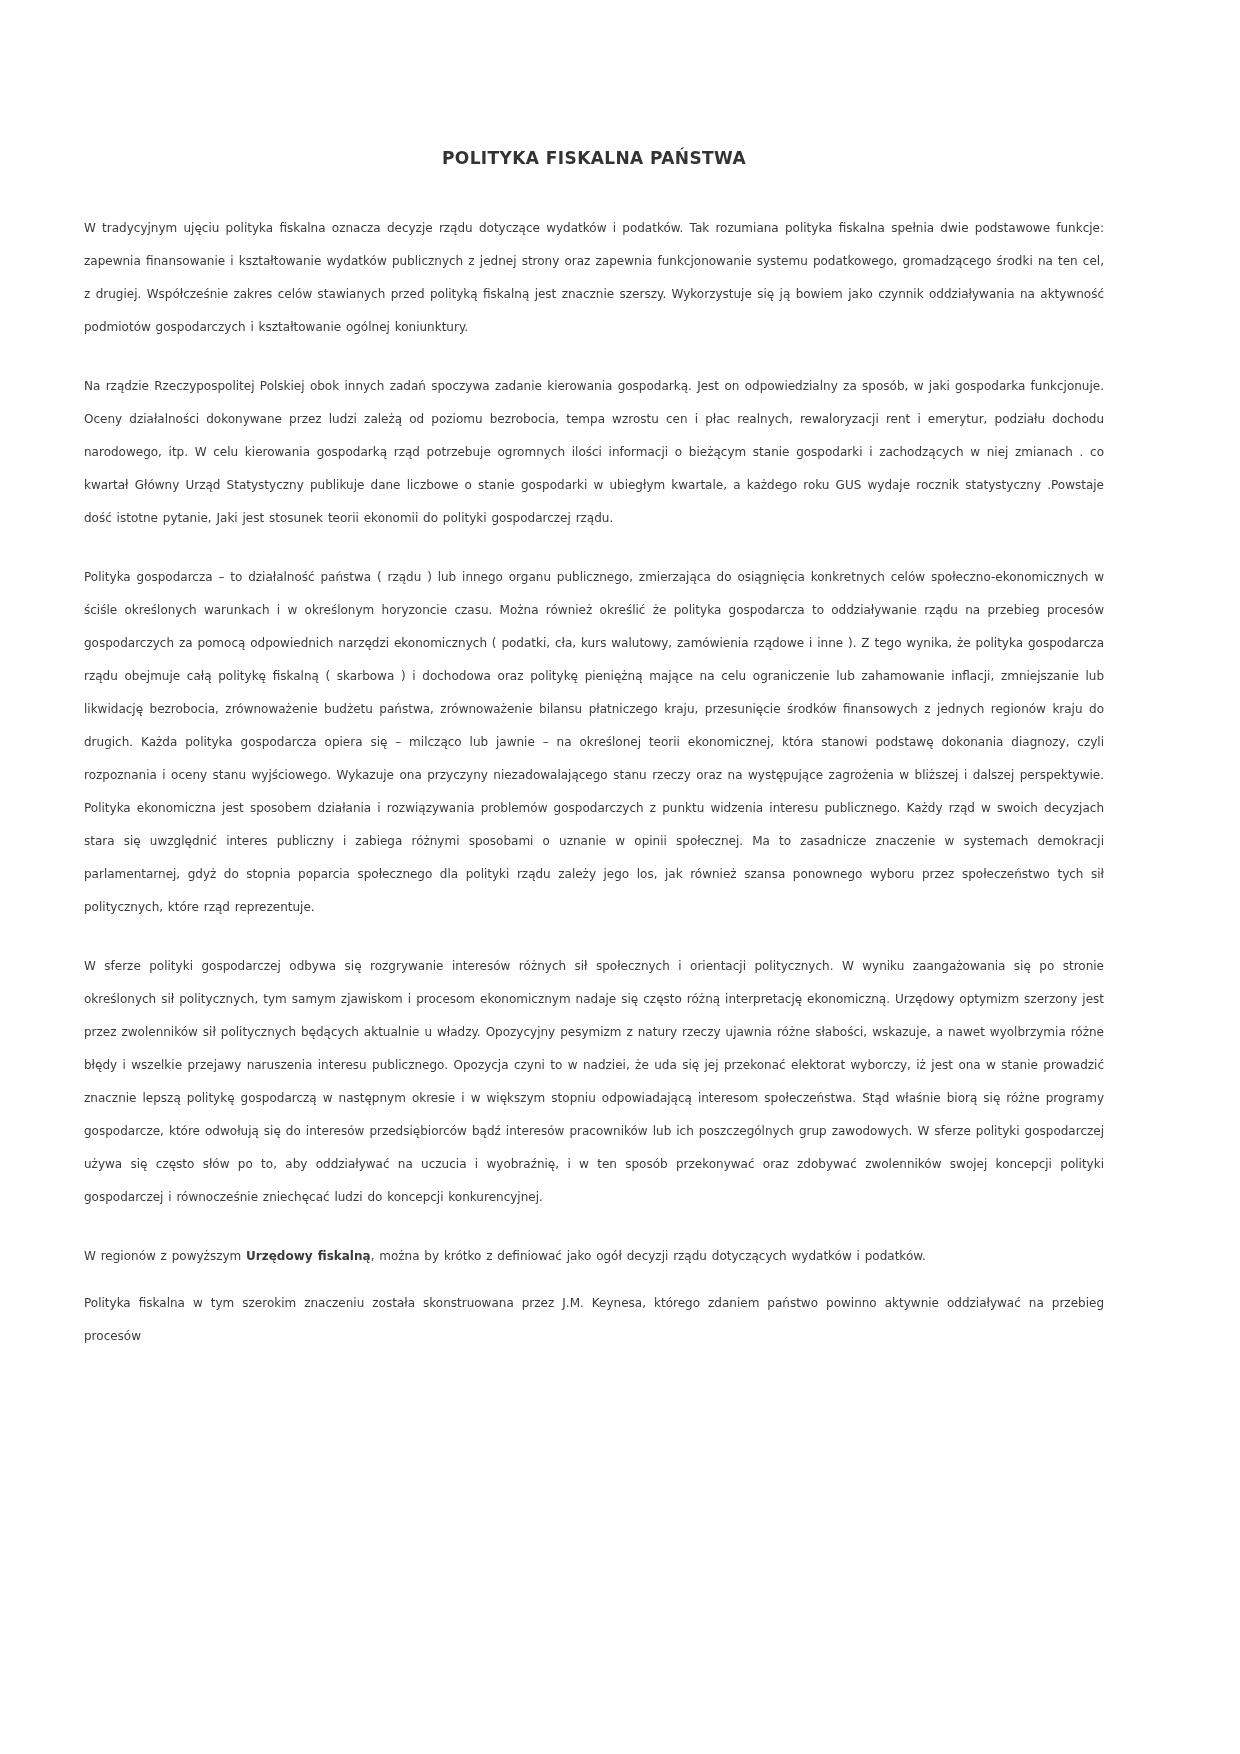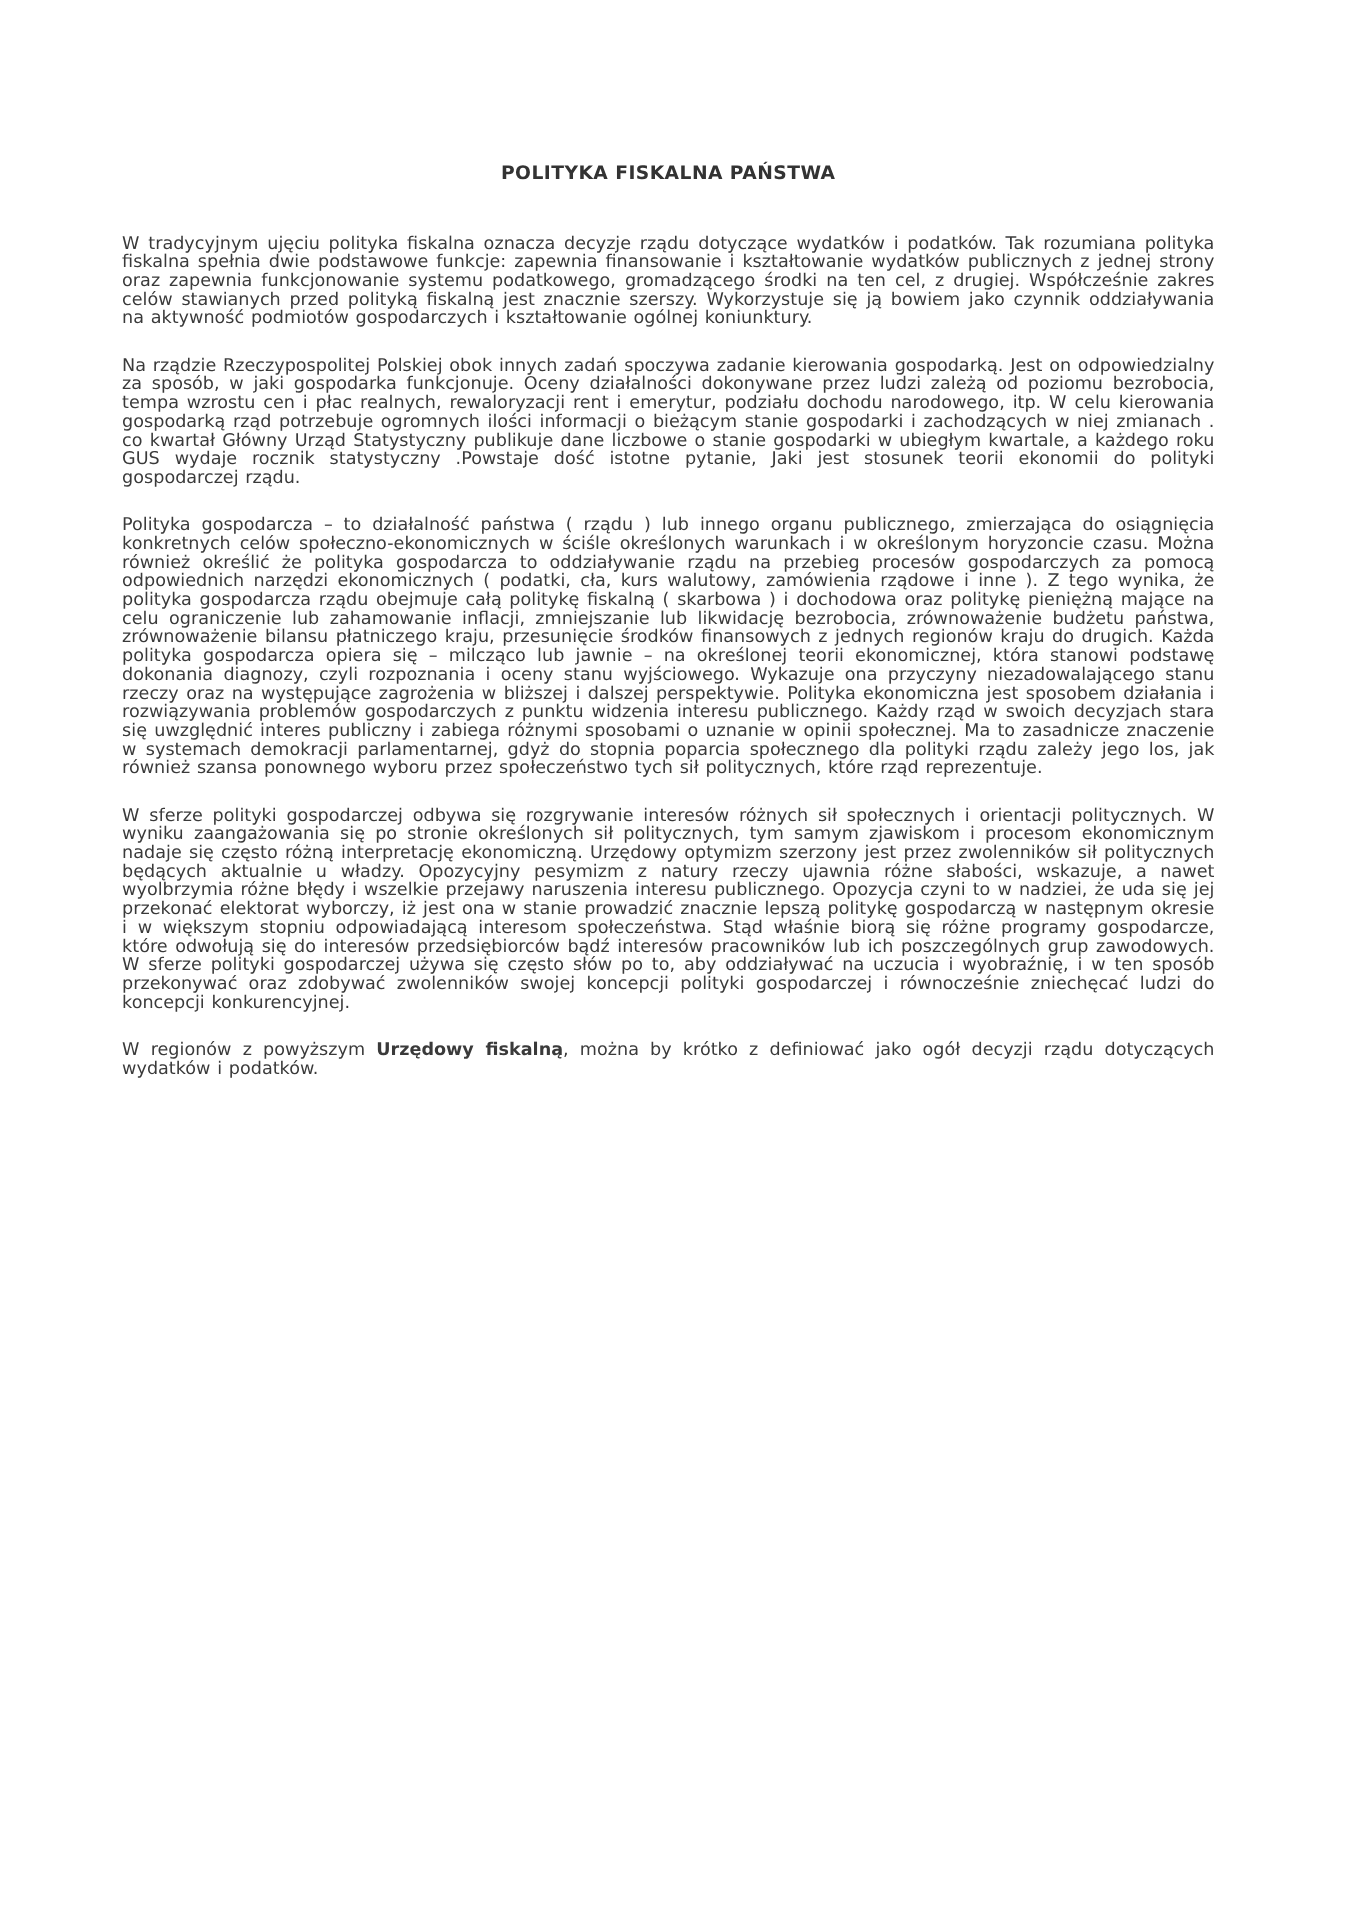--- a/index.html
+++ b/index.html
@@ -11,34 +11,34 @@
     width: 1240px;
     min-height: 1754px;
     font-family: "DejaVu Sans", "Liberation Sans", sans-serif;
     color: #3a3a3a;
     box-sizing: border-box;
   }
   .page {
     width: 1240px;
     min-height: 1754px;
     box-sizing: border-box;
-    padding: 148px 136px 60px 111px;
+    padding: 148px 136px 60px 84px;
     background: #ffffff;
   }
   .doc-title {
     text-align: center;
     font-weight: bold;
     font-size: 17px;
     letter-spacing: 0.4px;
     margin: 0 0 44px 0;
     color: #333333;
   }
   .para {
-    font-size: 16px;
-    line-height: 17px;
+    font-size: 12px;
+    line-height: 33px;
     text-align: justify;
     text-justify: inter-word;
     word-spacing: 1px;
     margin: 0 0 26px 0;
   }
   .para.tight {
     margin-bottom: 14px;
   }
   .bold-inline {
     font-weight: bold;
@@ -54,14 +54,15 @@
   <p class="para">W tradycyjnym ujęciu polityka fiskalna oznacza decyzje rządu dotyczące wydatków i podatków. Tak rozumiana polityka fiskalna spełnia dwie podstawowe funkcje: zapewnia finansowanie i kształtowanie wydatków publicznych z jednej strony oraz zapewnia funkcjonowanie systemu podatkowego, gromadzącego środki na ten cel, z drugiej. Współcześnie zakres celów stawianych przed polityką fiskalną jest znacznie szerszy. Wykorzystuje się ją bowiem jako czynnik oddziaływania na aktywność podmiotów gospodarczych i kształtowanie ogólnej koniunktury.</p>
 
   <p class="para">Na rządzie Rzeczypospolitej Polskiej obok innych zadań spoczywa zadanie kierowania gospodarką. Jest on odpowiedzialny za sposób, w jaki gospodarka funkcjonuje. Oceny działalności dokonywane przez ludzi zależą od poziomu bezrobocia, tempa wzrostu cen i płac realnych, rewaloryzacji rent i emerytur, podziału dochodu narodowego, itp. W celu kierowania gospodarką rząd potrzebuje ogromnych ilości informacji o bieżącym stanie gospodarki i zachodzących w niej zmianach . co kwartał Główny Urząd Statystyczny publikuje dane liczbowe o stanie gospodarki w ubiegłym kwartale, a każdego roku GUS wydaje rocznik statystyczny .Powstaje dość istotne pytanie, Jaki jest stosunek teorii ekonomii do polityki gospodarczej rządu.</p>
 
   <p class="para">Polityka gospodarcza – to działalność państwa ( rządu ) lub innego organu publicznego, zmierzająca do osiągnięcia konkretnych celów społeczno-ekonomicznych w ściśle określonych warunkach i w określonym horyzoncie czasu. Można również określić że polityka gospodarcza to oddziaływanie rządu na przebieg procesów gospodarczych za pomocą odpowiednich narzędzi ekonomicznych ( podatki, cła, kurs walutowy, zamówienia rządowe i inne ). Z tego wynika, że polityka gospodarcza rządu obejmuje całą politykę fiskalną ( skarbowa ) i dochodowa oraz politykę pieniężną mające na celu ograniczenie lub zahamowanie inflacji, zmniejszanie lub likwidację bezrobocia, zrównoważenie budżetu państwa, zrównoważenie bilansu płatniczego kraju, przesunięcie środków finansowych z jednych regionów kraju do drugich. Każda polityka gospodarcza opiera się – milcząco lub jawnie – na określonej teorii ekonomicznej, która stanowi podstawę dokonania diagnozy, czyli rozpoznania i oceny stanu wyjściowego. Wykazuje ona przyczyny niezadowalającego stanu rzeczy oraz na występujące zagrożenia w bliższej i dalszej perspektywie. Polityka ekonomiczna jest sposobem działania i rozwiązywania problemów gospodarczych z punktu widzenia interesu publicznego. Każdy rząd w swoich decyzjach stara się uwzględnić interes publiczny i zabiega różnymi sposobami o uznanie w opinii społecznej. Ma to zasadnicze znaczenie w systemach demokracji parlamentarnej, gdyż do stopnia poparcia społecznego dla polityki rządu zależy jego los, jak również szansa ponownego wyboru przez społeczeństwo tych sił politycznych, które rząd reprezentuje.</p>
 
   <p class="para">W sferze polityki gospodarczej odbywa się rozgrywanie interesów różnych sił społecznych i orientacji politycznych. W wyniku zaangażowania się po stronie określonych sił politycznych, tym samym zjawiskom i procesom ekonomicznym nadaje się często różną interpretację ekonomiczną. Urzędowy optymizm szerzony jest przez zwolenników sił politycznych będących aktualnie u władzy. Opozycyjny pesymizm z natury rzeczy ujawnia różne słabości, wskazuje, a nawet wyolbrzymia różne błędy i wszelkie przejawy naruszenia interesu publicznego. Opozycja czyni to w nadziei, że uda się jej przekonać elektorat wyborczy, iż jest ona w stanie prowadzić znacznie lepszą politykę gospodarczą w następnym okresie i w większym stopniu odpowiadającą interesom społeczeństwa. Stąd właśnie biorą się różne programy gospodarcze, które odwołują się do interesów przedsiębiorców bądź interesów pracowników lub ich poszczególnych grup zawodowych. W sferze polityki gospodarczej używa się często słów po to, aby oddziaływać na uczucia i wyobraźnię, i w ten sposób przekonywać oraz zdobywać zwolenników swojej koncepcji polityki gospodarczej i równocześnie zniechęcać ludzi do koncepcji konkurencyjnej.</p>
 
   <p class="para tight"><span>W regionów z powyższym </span><span class="bold-inline">Urzędowy fiskalną</span><span>, można by krótko z definiować jako ogół decyzji rządu dotyczących wydatków i podatków.</span></p>
 
+  <p class="para tight">Polityka fiskalna w tym szerokim znaczeniu została skonstruowana przez J.M. Keynesa, którego zdaniem państwo powinno aktywnie oddziaływać na przebieg procesów</p>
 
 </div>
 
 </body></html>

